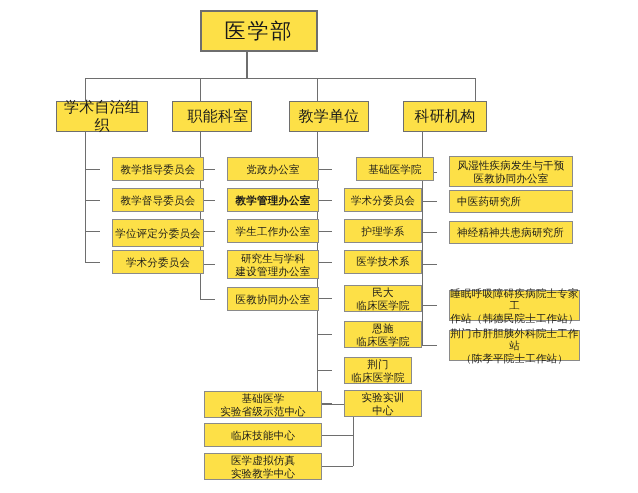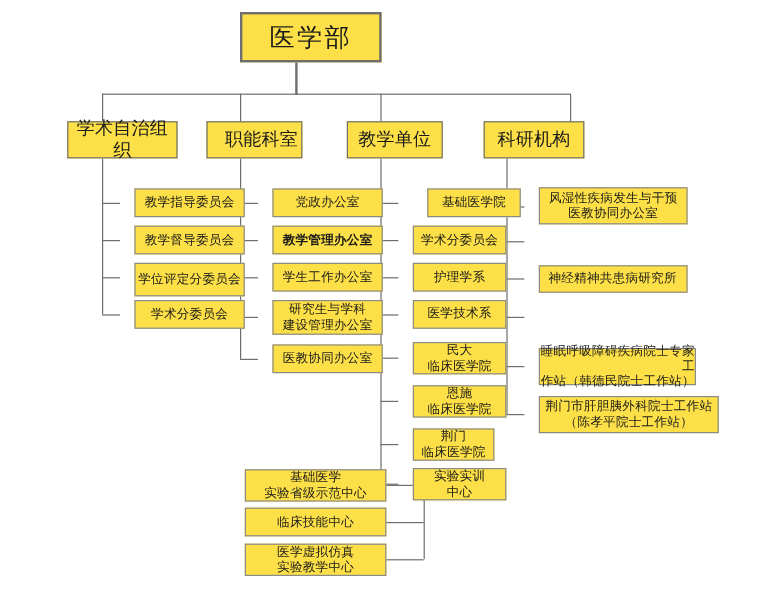--- a/index.html
+++ b/index.html
@@ -129,24 +129,25 @@
   <div class="conn v" style="left:422px; top:132px; height:213px;"></div>
   <div class="conn h" style="left:422px; top:172px; width:15px;"></div>
   <div class="conn h" style="left:422px; top:201px; width:15px;"></div>
   <div class="conn h" style="left:422px; top:232px; width:15px;"></div>
   <div class="conn h" style="left:422px; top:264px; width:15px;"></div>
   <div class="conn h" style="left:422px; top:305px; width:15px;"></div>
   <div class="conn h" style="left:422px; top:345px; width:15px;"></div>
 
   <div class="node leaf" style="left:437px; top:156px; width:124px; height:31px;">风湿性疾病发生与干预
 医教协同办公室</div>
+  <div class="node leaf leaf-left" style="left:437px; top:190px; width:124px; height:23px;">中医药研究所</div>
   <div class="node leaf leaf-left" style="left:437px; top:221px; width:124px; height:23px;">神经精神共患病研究所</div>
-  <div class="node leaf" style="left:437px; top:290px; width:131px; height:31px;text-align:right;">睡眠呼吸障碍疾病院士专家工
+  <div class="node leaf" style="left:437px; top:290px; width:131px; height:31px;">睡眠呼吸障碍疾病院士专家工
 作站（韩德民院士工作站）</div>
-  <div class="node leaf" style="left:437px; top:330px; width:150px; height:31px;">荆门市肝胆胰外科院士工作站
+  <div class="node leaf" style="left:437px; top:330px; width:131px; height:31px;">荆门市肝胆胰外科院士工作站
 （陈孝平院士工作站）</div>
 
   <div class="conn v" style="left:353px; top:404px; height:62px;"></div>
   <div class="conn h" style="left:353px; top:417px; width:1px;"></div>
   <div class="conn h" style="left:310px; top:404px; width:43px;"></div>
   <div class="conn h" style="left:310px; top:435px; width:43px;"></div>
   <div class="conn h" style="left:310px; top:466px; width:43px;"></div>
 
   <div class="node leaf" style="left:192px; top:391px; width:118px; height:27px;">基础医学
 实验省级示范中心</div>

